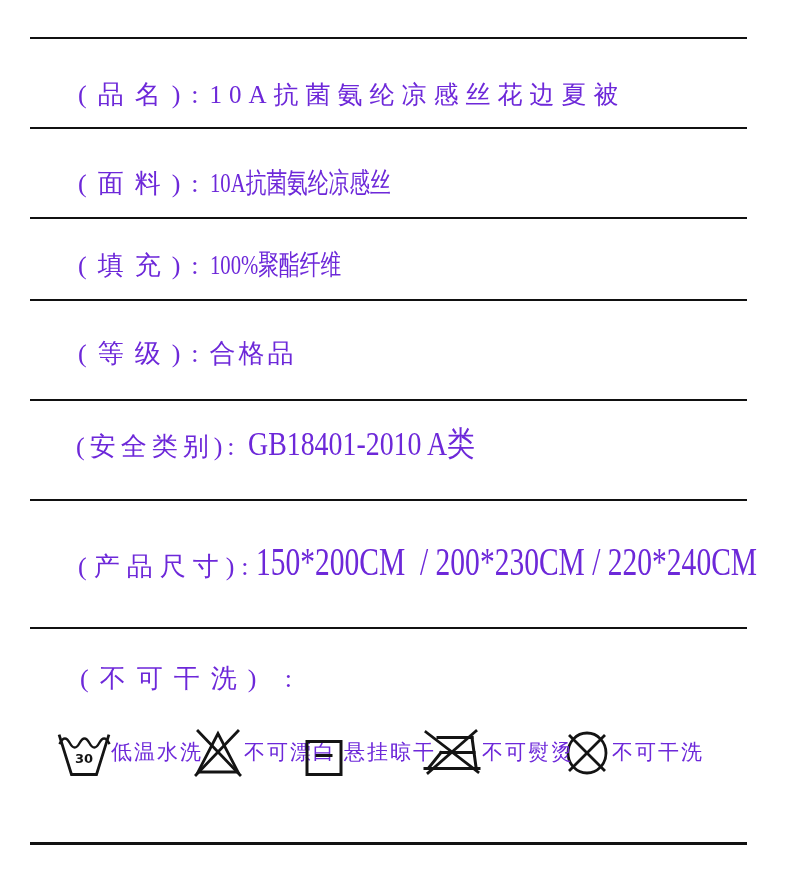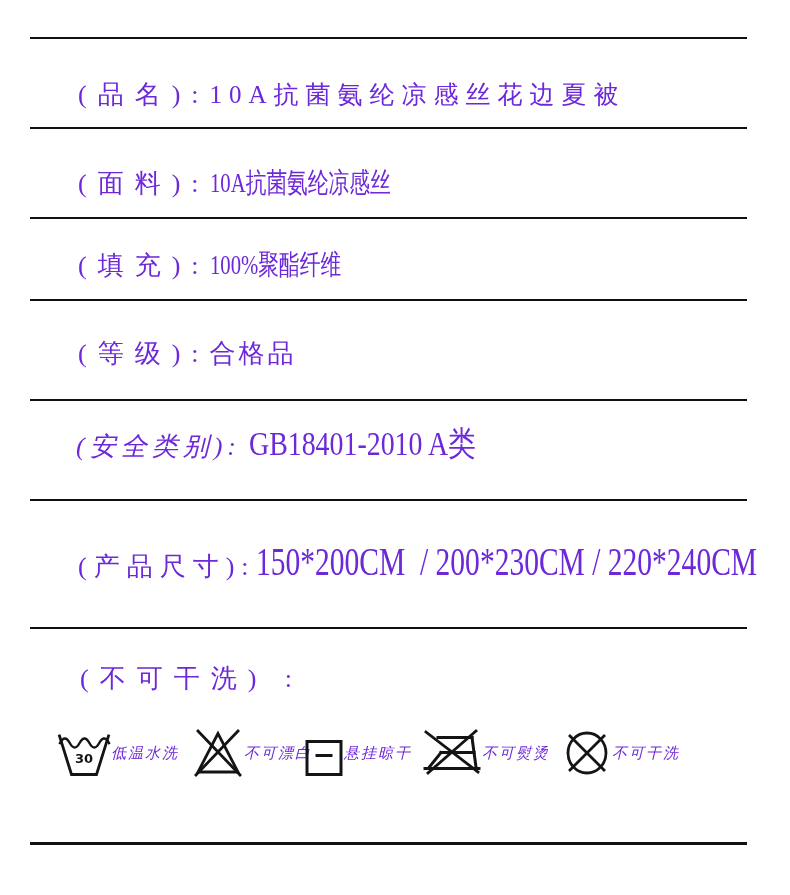--- a/index.html
+++ b/index.html
@@ -16,37 +16,36 @@
     background:#111111;
   }
   .hline.thick{height:3px;}
   .row{
     position:absolute;left:78px;
     white-space:nowrap;
     height:44px;line-height:44px;
     font-size:26px;
   }
   .lbl{letter-spacing:11px;}
-  .lbl-m{letter-spacing:5px;font-style:italic;}
+  .lbl-m{letter-spacing:5px;}
   .lbl-t{letter-spacing:7px;text-align:right;}
   .val{display:inline-block;line-height:1.1;vertical-align:baseline;}
   .v-spaced{font-size:25px;letter-spacing:7px;}
   .v-cond{font-size:28px;transform:scaleX(0.74);transform-origin:left bottom;}
   .v-normal{font-size:26px;letter-spacing:3px;text-align:right;}
   .v-serif{font-size:34px;transform:scaleX(0.82);transform-origin:left bottom;margin-left:8px;}
   .v-size{font-size:41px;transform:scaleX(0.72);transform-origin:left bottom;white-space:pre;}
   .care-cell{
     position:absolute;top:710px;width:130px;height:86px;
     display:flex;flex-direction:row;align-items:center;
   }
   .ic{height:48px;display:flex;align-items:flex-end;justify-content:center;}
   .cap{
-    margin-top:0;font-size:15px;letter-spacing:2px;line-height:1.2;
+    margin-top:0;font-size:21px;letter-spacing:2px;line-height:1.2;
     white-space:nowrap;
-    font-style:italic;
   }
   .ic svg{display:block;}
   .stroke{stroke:#141414;fill:none;stroke-width:2.8;stroke-linecap:square;}
   .tub-num{
     font-family:"DejaVu Sans","Liberation Sans",sans-serif;
     font-size:13px;font-weight:bold;fill:#141414;
   }
 </style>
 </head>
 <body>

